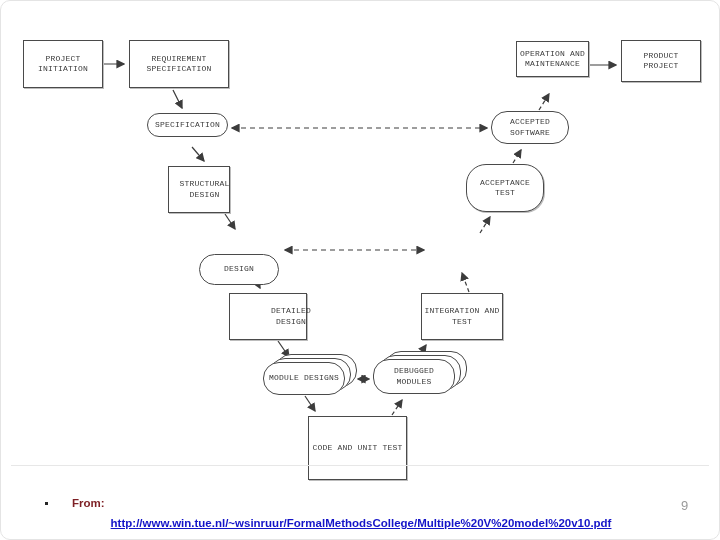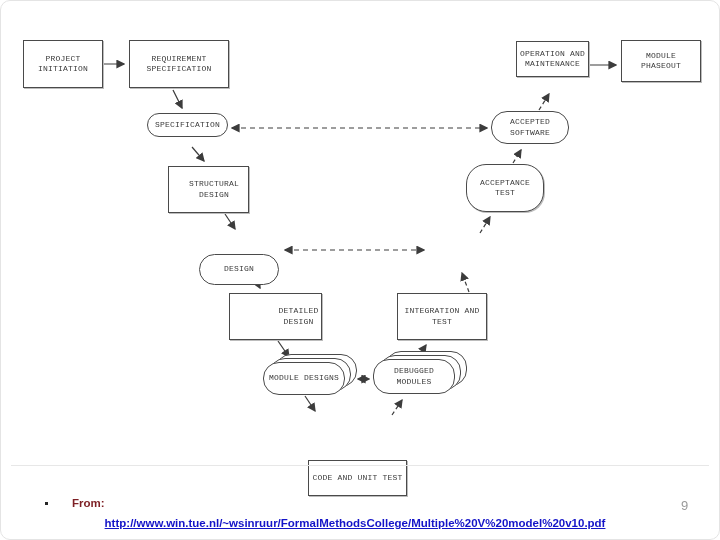--- a/index.html
+++ b/index.html
@@ -17,21 +17,21 @@
   }
   .rect{box-shadow:1px 1px 0 #bcbcbc;}
   .pill{border-radius:16px;}
   .stackback{position:absolute;background:#ffffff;border:1px solid #4a4a4a;border-radius:16px;box-sizing:border-box;}
   .sep{position:absolute;left:10px;right:10px;top:464px;height:1px;background:#e7e7e7;}
   .caption{
     position:absolute;left:44px;top:476px;display:flex;align-items:center;
     font-size:11.5px;font-weight:bold;white-space:nowrap;
   }
   .bullet{width:3px;height:3px;background:#262626;margin-right:24px;flex:0 0 auto;}
-  .cap-prefix{color:#7d1f24;margin-right:0;}
+  .cap-prefix{color:#7d1f24;margin-right:6px;}
   .cap-link{color:#1414c8;text-decoration:underline;margin-top:40px;}
   .pagenum{position:absolute;left:680px;top:497px;font-size:13px;color:#9a9a9a;}
 </style>
 </head>
 <body>
 
 <div class="slide">
 
   <svg class="arrows" viewBox="0 0 720 470">
     <defs>
@@ -57,27 +57,27 @@
       <line x1="538" y1="109" x2="548" y2="93" stroke-dasharray="4 3" marker-end="url(#ah)"></line>
 
       <line x1="231" y1="127" x2="486" y2="127" stroke-dasharray="5 4" marker-start="url(#ah)" marker-end="url(#ah)"></line>
       <line x1="284" y1="249" x2="423" y2="249" stroke-dasharray="5 4" marker-start="url(#ah)" marker-end="url(#ah)"></line>
       <line x1="357" y1="378" x2="368" y2="378" stroke-dasharray="3 2.5" marker-start="url(#ah)" marker-end="url(#ah)"></line>
     </g>
   </svg>
 
   <div class="node rect" style="left:22px;top:39px;width:80px;height:48px;">PROJECT INITIATION</div>
   <div class="node rect" style="left:128px;top:39px;width:100px;height:48px;">REQUIREMENT SPECIFICATION</div>
-  <div class="node rect" style="left:167px;top:165px;width:81px;height:47px;padding-left:13px;">STRUCTURAL DESIGN</div>
-  <div class="node rect" style="left:228px;top:292px;width:93px;height:47px;padding-left:48px;">DETAILED DESIGN</div>
-  <div class="node rect" style="left:307px;top:415px;width:99px;height:36px;margin-top:44px;">CODE AND UNIT TEST</div>
-  <div class="node rect" style="left:396px;top:292px;width:90px;height:47px;">INTEGRATION AND TEST</div>
+  <div class="node rect" style="left:167px;top:165px;width:62px;height:47px;padding-left:13px;">STRUCTURAL DESIGN</div>
+  <div class="node rect" style="left:228px;top:292px;width:78px;height:47px;padding-left:48px;">DETAILED DESIGN</div>
+  <div class="node rect" style="left:307px;top:415px;width:99px;height:64px;">CODE AND UNIT TEST</div>
+  <div class="node rect" style="left:420px;top:292px;width:82px;height:47px;">INTEGRATION AND TEST</div>
   <div class="node rect" style="left:465px;top:163px;width:78px;height:48px;border-radius:20px;">ACCEPTANCE TEST</div>
   <div class="node rect" style="left:515px;top:40px;width:73px;height:36px;">OPERATION AND MAINTENANCE</div>
-  <div class="node rect" style="left:620px;top:39px;width:80px;height:42px;">MODULE PHASEOUT</div>
+  <div class="node rect" style="left:620px;top:39px;width:80px;height:42px;">PRODUCT PROJECT</div>
 
   <div class="node pill" style="left:146px;top:112px;width:81px;height:24px;">SPECIFICATION</div>
   <div class="node pill" style="left:198px;top:233px;width:80px;height:31px;margin-top:20px;">DESIGN</div>
   <div class="node pill" style="left:490px;top:110px;width:78px;height:33px;">ACCEPTED SOFTWARE</div>
 
   <div>
     <div class="stackback" style="left:274px;top:353px;width:82px;height:33px;"></div>
     <div class="stackback" style="left:268px;top:357px;width:82px;height:33px;"></div>
     <div class="node pill" style="left:262px;top:361px;width:82px;height:33px;">MODULE DESIGNS</div>
   </div>

